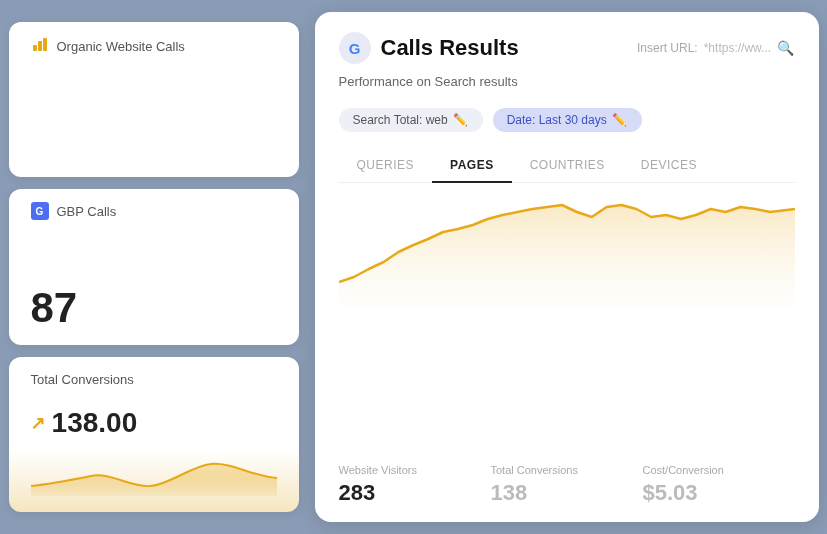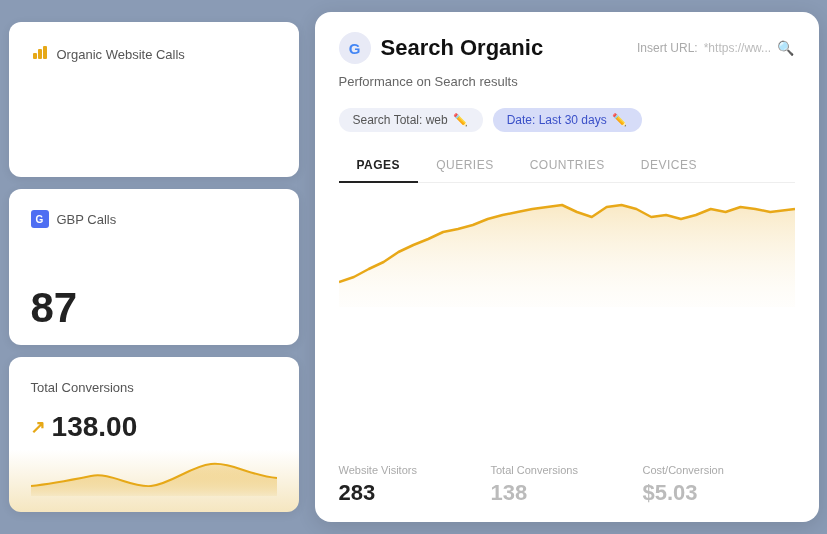--- a/index.html
+++ b/index.html
@@ -25,21 +25,21 @@
       display: flex;
       flex-direction: column;
       gap: 12px;
       width: 290px;
       flex-shrink: 0;
       padding: 10px 0;
     }
     .metric-card {
       background: #ffffff;
       border-radius: 12px;
-      padding: 21px 22px 16px 22px;
+      padding: 13px 22px 16px 22px;
       box-shadow: 0 2px 10px rgba(0,0,0,0.08);
       flex: 1;
       display: flex;
       flex-direction: column;
       justify-content: space-between;
     }
     .metric-card.active {
       background: linear-gradient(to bottom, #ffffff 60%, #f5e6c0 100%);
     }
     .card-header {
@@ -296,21 +296,21 @@
           <path d="M0,30 C20,28 40,24 60,20 C80,16 100,32 120,30 C140,28 160,10 180,8 C200,6 220,20 246,22" fill="none" stroke="#e6a817" stroke-width="2"></path>
         </svg>
       </div>
     </div>
   </div>
 
   <div class="right-panel">
 
     <div class="right-header">
       <div class="google-icon">G</div>
-      <span class="right-title">Search Organic</span>
+      <span class="right-title">Calls Results</span>
       <div class="insert-url-area">
         <span class="insert-url-label">Insert URL:</span>
         <span class="insert-url-value">*https://ww...</span>
         <span class="search-icon-btn">🔍</span>
       </div>
     </div>
 
     <div class="performance-label">Performance on Search results</div>
 
     <div class="filter-row">
@@ -318,25 +318,25 @@
         <span>Search Total: web</span>
         <span class="edit-icon">✏️</span>
       </div>
       <div class="filter-chip accent">
         <span>Date: Last 30 days</span>
         <span class="edit-icon">✏️</span>
       </div>
     </div>
 
     <div class="tabs-row">
+      <div class="tab-item">
+        <span>QUERIES</span>
+      </div>
       <div class="tab-item active">
         <span>PAGES</span>
-      </div>
-      <div class="tab-item">
-        <span>QUERIES</span>
       </div>
       <div class="tab-item">
         <span>COUNTRIES</span>
       </div>
       <div class="tab-item">
         <span>DEVICES</span>
       </div>
     </div>
 
     <div class="chart-area">

